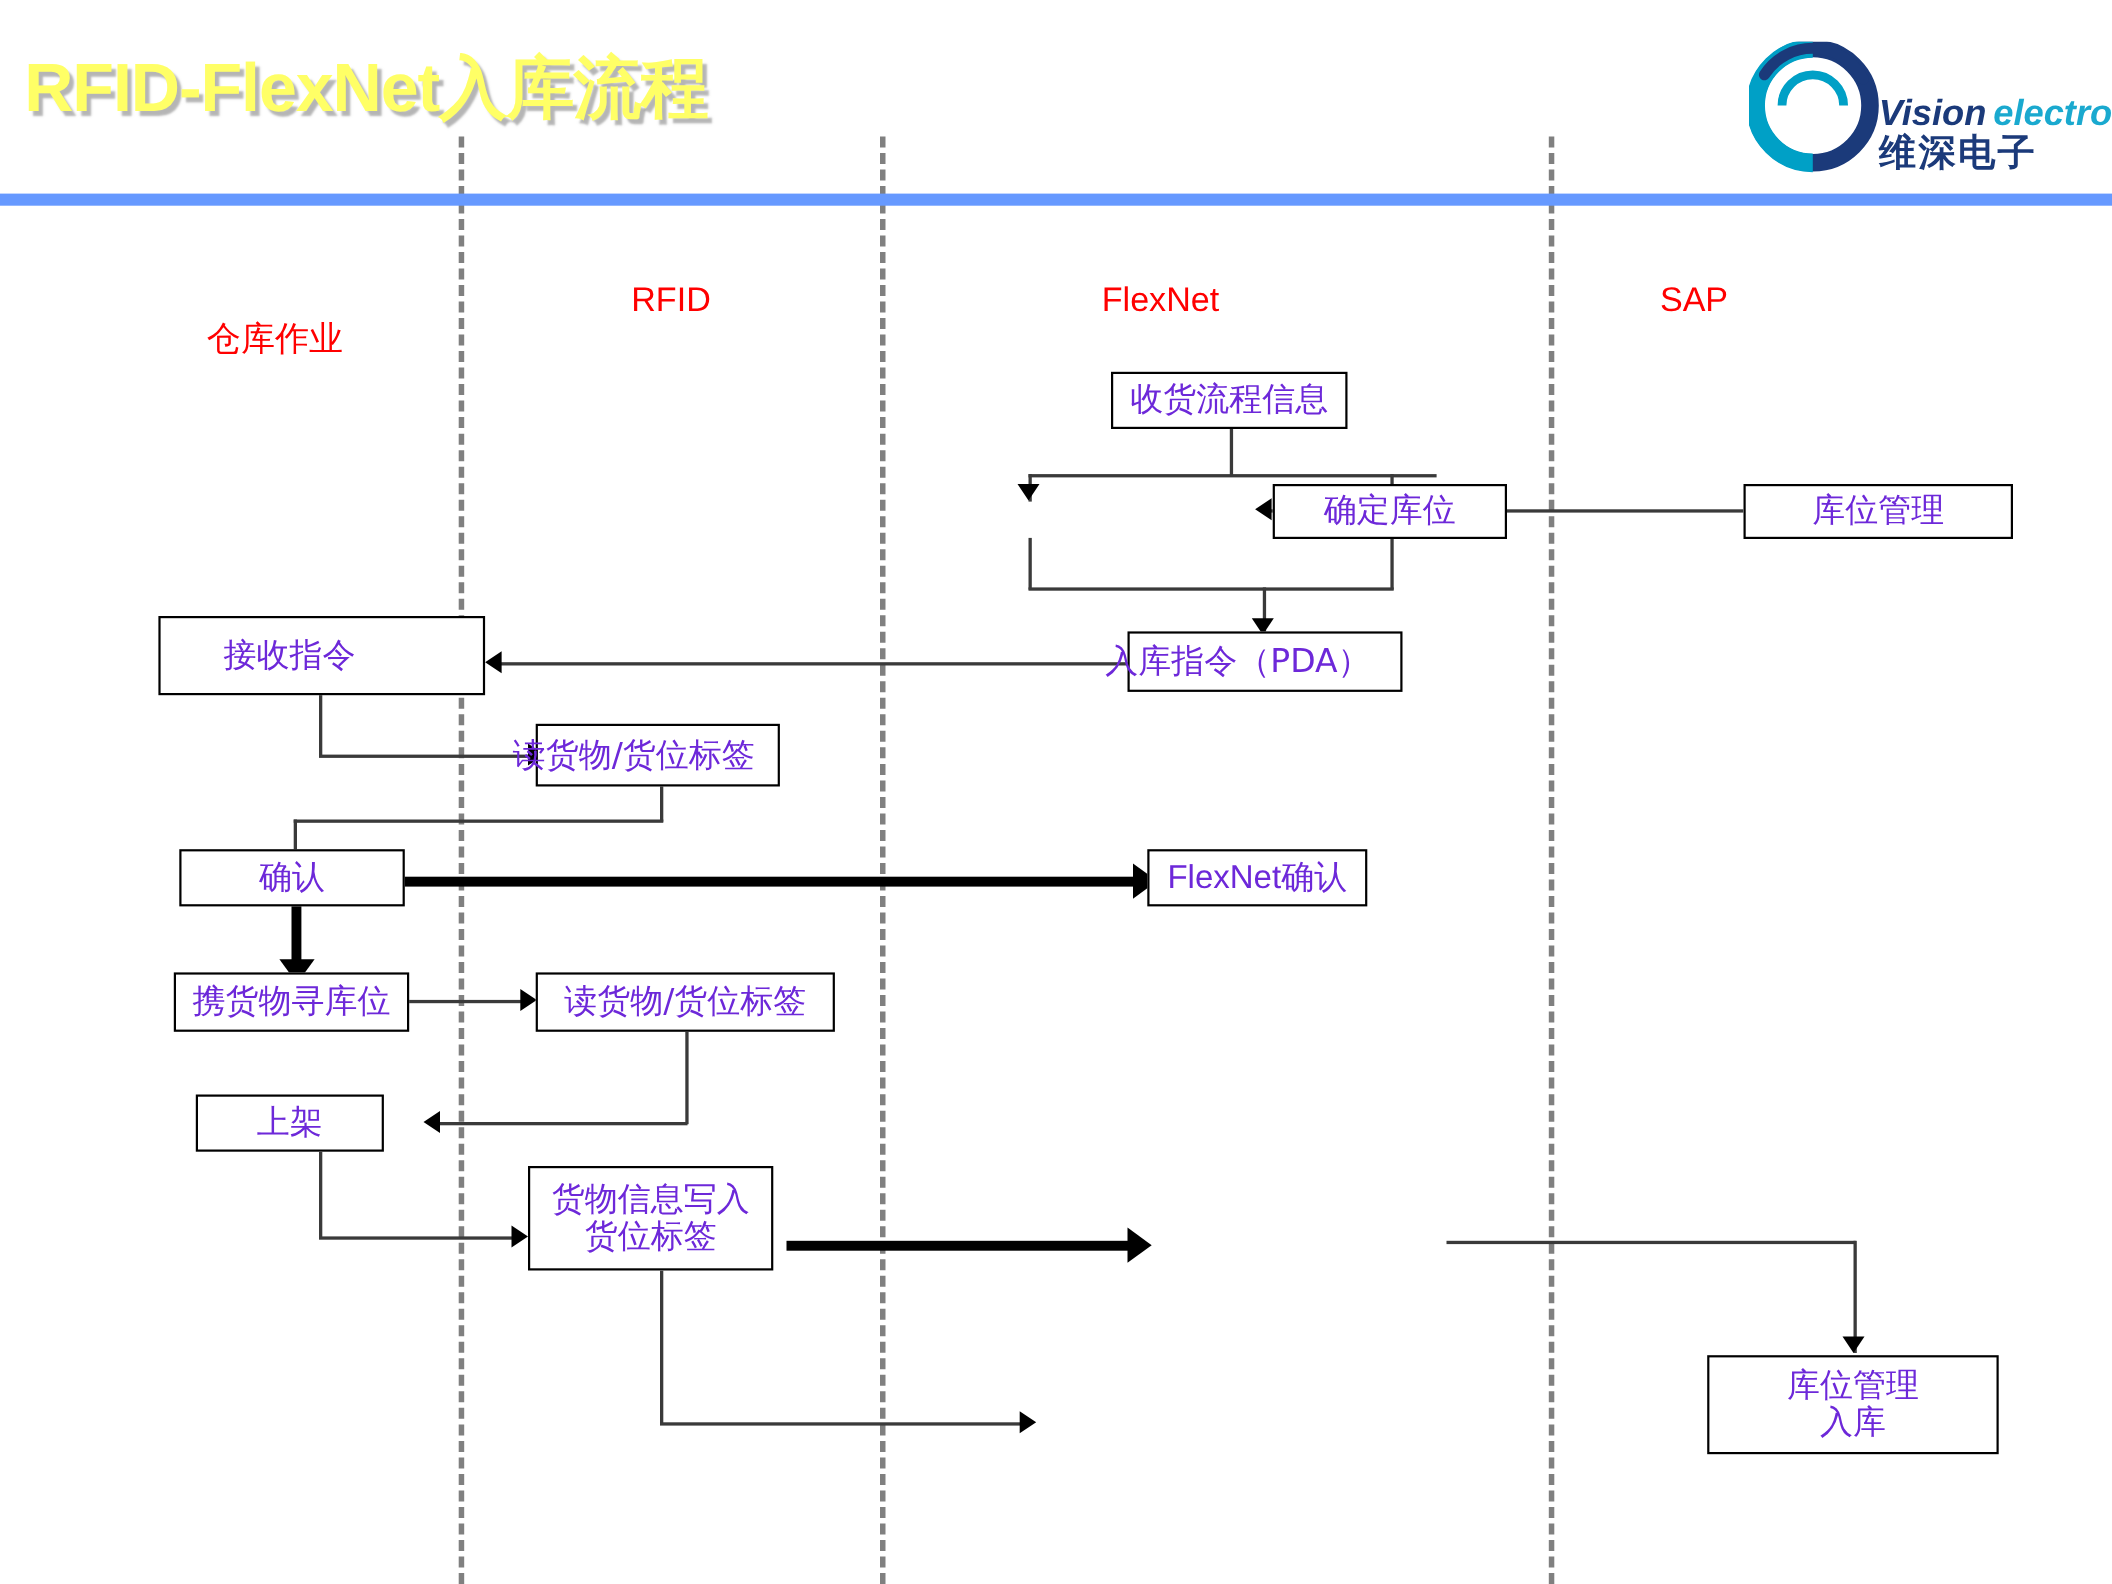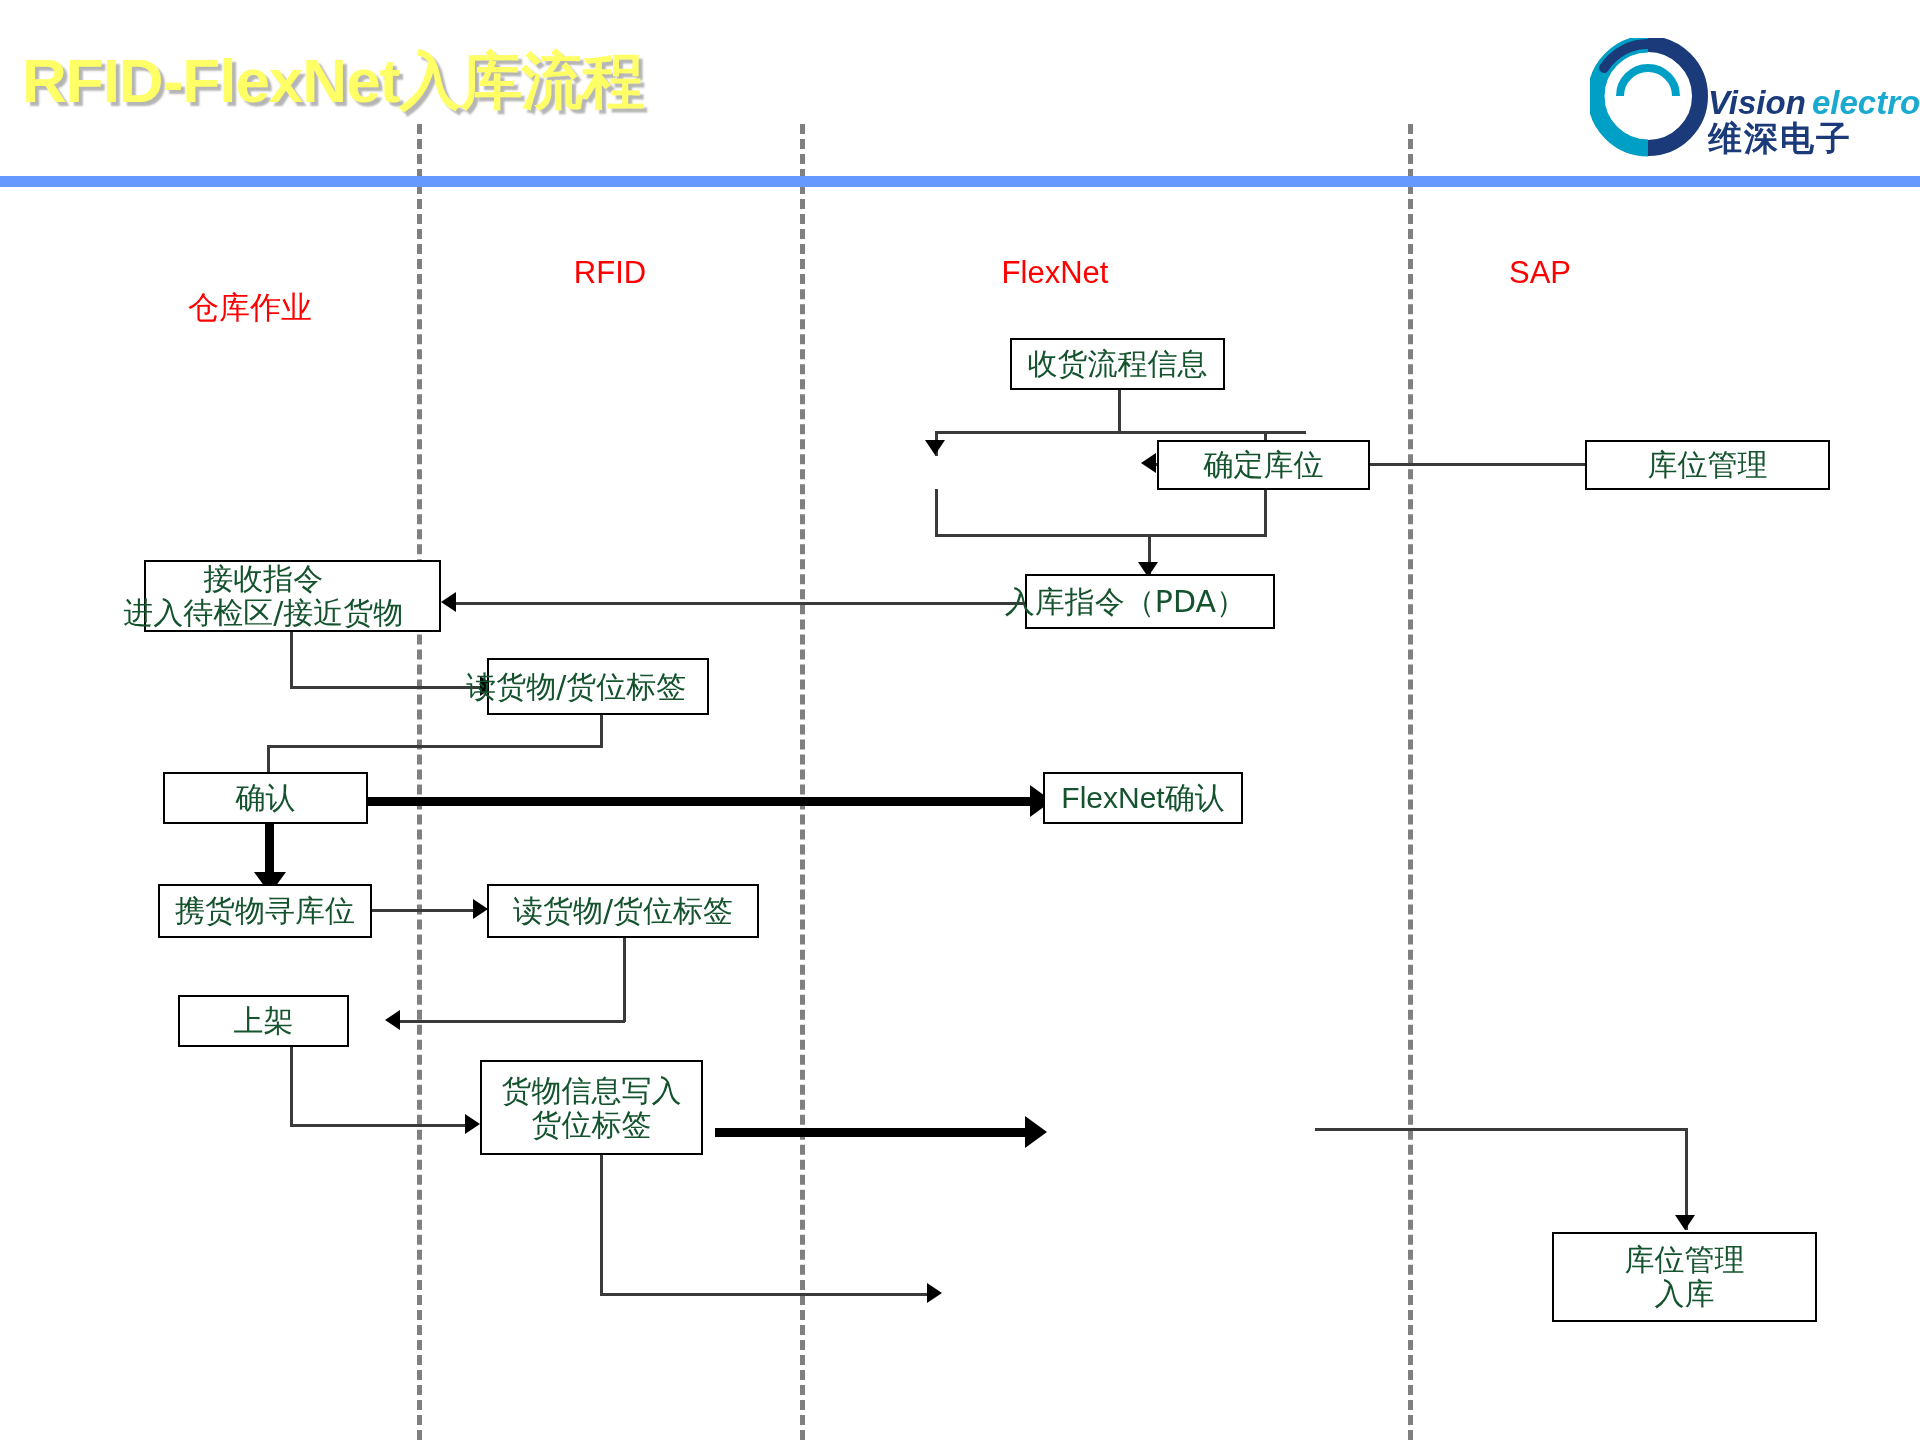--- a/index.html
+++ b/index.html
@@ -73,21 +73,21 @@
     z-index: 20;
   }
   .lane-header.cjk { font-family: "DejaVu Sans", "Liberation Sans", sans-serif; margin-top: 32px; }
 
   
   .node {
     position: absolute;
     box-sizing: border-box;
     background: #ffffff;
     border: 2.5px solid #000000;
-    color: #14532d;
+    color: #6d28d9;
     font-size: 30px;
     line-height: 1.12;
     text-align: center;
     display: flex;
     align-items: center;
     justify-content: center;
     z-index: 15;
     white-space: nowrap;
   }
   .node .txt { display: block; width: 100%; }
@@ -241,21 +241,20 @@
     <span class="txt">库位管理</span>
   </div>
 
   <div class="node cjk overflow" style="left:1025px; top:574px; width:250px; height:55px">
     <span class="txt">入库指令（PDA）</span>
   </div>
 
   <div class="node cjk overflow" style="left:144px; top:560px; width:297px; height:72px">
     <span class="txt">
       <span style="display:block">接收指令</span>
-      <span style="display:block">进入待检区/接近货物</span>
     </span>
   </div>
 
   <div class="node cjk overflow" style="left:487px; top:658px; width:222px; height:57px">
     <span class="txt">读货物/货位标签</span>
   </div>
 
   <div class="node cjk" style="left:163px; top:772px; width:205px; height:52px">
     <span class="txt">确认</span>
   </div>

